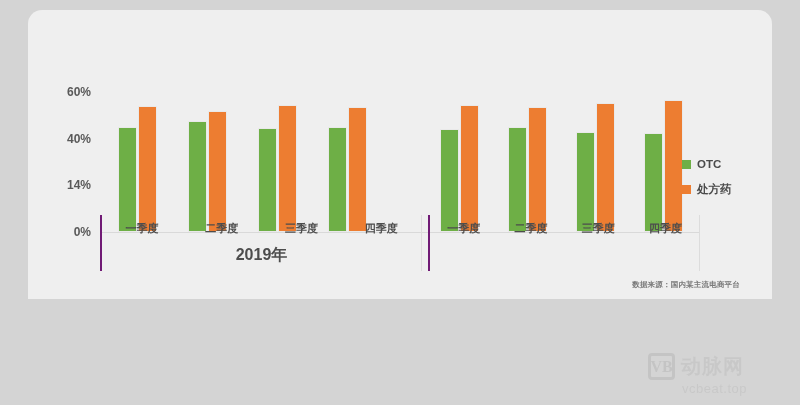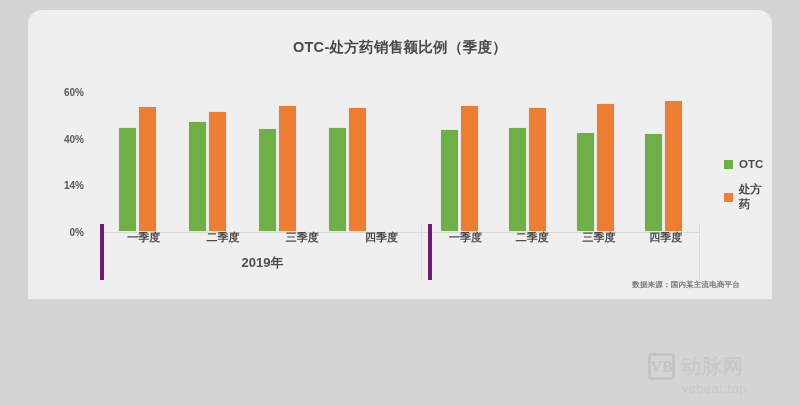--- a/index.html
+++ b/index.html
@@ -46,23 +46,23 @@
   .plot {
     position: absolute;
     left: 72px;
     top: 52px;          
     width: 600px;
     height: 170px;
   }
   .ytick {
     position: absolute;
     right: 100%;
-    margin-right: 16px;
+    margin-right: 9px;
     transform: translateY(-50%);
-    font-size: 10px;
+    font-size: 12px;
     color: #595959;
     white-space: nowrap;
     font-weight: bold;
   }
   .axis-baseline {
     position: absolute;
     left: 0;
     width: 600px;
     height: 1px;
     background: #d9d9d9;
@@ -85,23 +85,23 @@
     width: 19px;
     border: 1px solid #e9e9e9;
     box-sizing: border-box;
   }
   .bar.otc { background: #6eaf46; left: 0; }
   .bar.rx  { background: #ed7d31; left: 20px; }
 
   
   .xband {
     position: absolute;
-    top: 214px;
+    top: 205px;
     height: 56px;
-    border-left: 4px solid #701a75;
+    border-left: 2px solid #701a75;
     border-right: 1px solid #dcdcdc;
     box-sizing: border-box;
   }
   .xband .qlabels {
     position: absolute;
     top: 6px;
     left: 0;
     width: 100%;
     display: flex;
   }
@@ -111,35 +111,34 @@
     font-size: 11px;
     font-weight: bold;
     color: #4d4d4d;
   }
   .xband .yearlabel {
     position: absolute;
     top: 30px;
     left: 0;
     width: 100%;
     text-align: center;
-    font-size: 13px;
+    font-size: 16px;
     font-weight: bold;
     color: #4d4d4d;
   }
   
   .legend {
     position: absolute;
     left: 654px;
     top: 148px;
   }
   .legend-row {
     display: flex;
     align-items: center;
     margin-bottom: 12px;
-    padding-left: 42px;
   }
   .legend-swatch {
     width: 9px;
     height: 9px;
     margin-right: 6px;
   }
   .legend-label {
     font-size: 11.5px;
     font-weight: bold;
     color: #4a4a4a;
@@ -206,21 +205,20 @@
     letter-spacing: 0.5px;
   }
 </style>
 </head>
 <body>
 
 <div id="root">
 
   <div class="chart-card">
 
-    <div class="chart-title">OTC-处方药销售额比例（季度）</div>
 
     <div class="plot">
 
       <div id="yticks">
           <div class="ytick" style="top: 170px;">0%</div>
           <div class="ytick" style="top: 123.333px;">14%</div>
           <div class="ytick" style="top: 76.6667px;">40%</div>
           <div class="ytick" style="top: 30px;">60%</div>
         </div>
 

